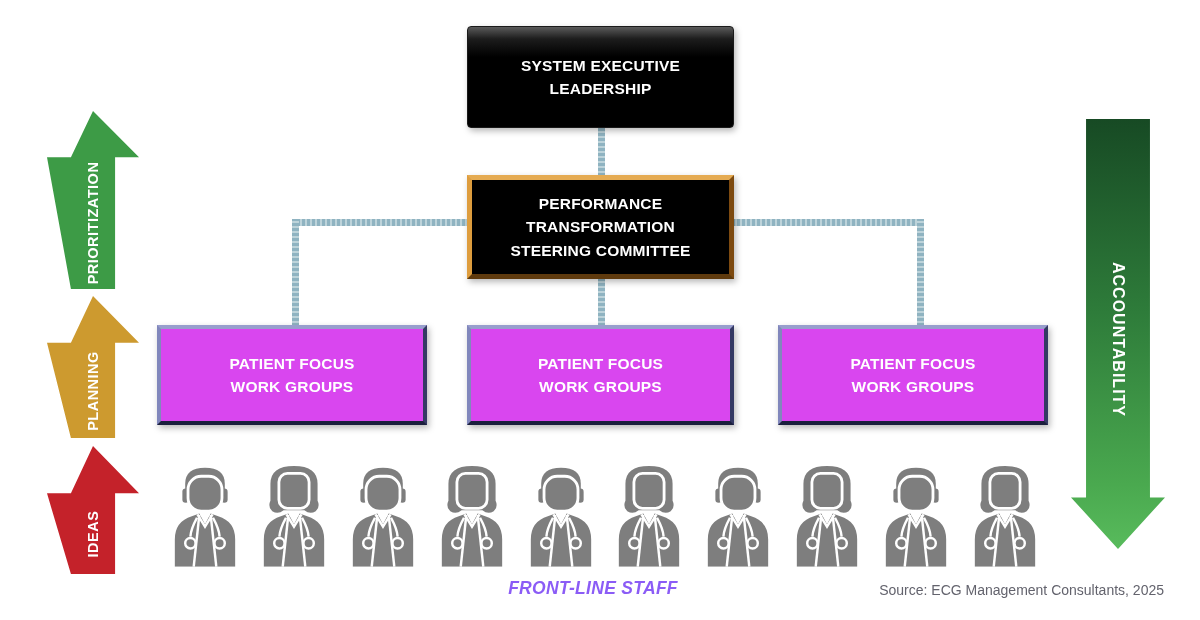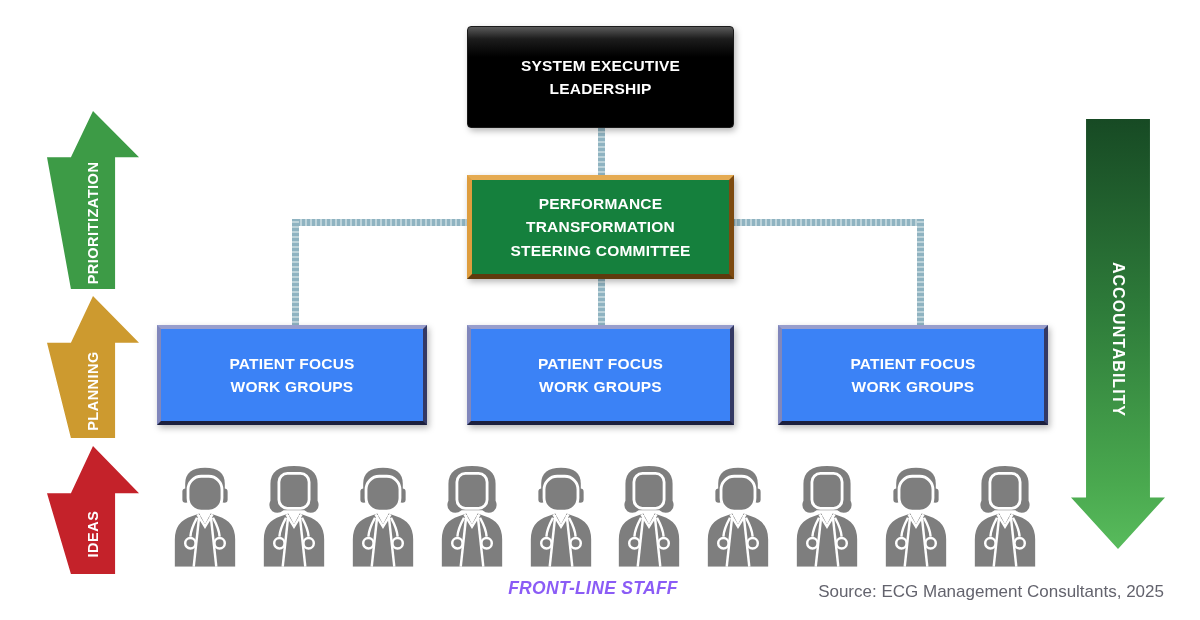--- a/index.html
+++ b/index.html
@@ -19,25 +19,25 @@
     letter-spacing:.2px;filter:drop-shadow(2.5px 3.5px 3px rgba(0,0,0,.28));
     box-sizing:border-box;
   }
   .node-label{white-space:pre-line;}
   .exec{
     left:467px;top:26px;width:267px;height:102px;border-radius:4px;
     background:linear-gradient(180deg,#5a5a5a 0%,#1c1c1c 12%,#000 30%);
     border:1px solid #1a1a1a;
   }
   .steer{
-    left:467px;top:175px;width:267px;height:104px;background:#15803d;
+    left:467px;top:175px;width:267px;height:104px;background:#000000;
     border:5px solid;border-color:#e5ab52 #7d4a10 #5f3a0d #de9d3e;
   }
   .wg{
-    top:325px;height:100px;background:#3b82f6;
+    top:325px;height:100px;background:#d946ef;
     border:4px solid;border-color:#989ecd #343963 #1b1f3d #8187bc;
   }
   .wg1{left:157px;width:270px;}
   .wg2{left:467px;width:267px;}
   .wg3{left:778px;width:270px;}
   
   .up-arrow{
     position:absolute;z-index:2;display:flex;align-items:center;justify-content:center;
     filter:drop-shadow(3px 3px 2.5px rgba(0,0,0,.3));box-sizing:border-box;
   }
@@ -73,21 +73,21 @@
   .staff-row{
     position:absolute;left:172px;top:458px;width:866px;height:110px;z-index:2;
     display:flex;justify-content:space-between;align-items:flex-end;
   }
   .staff-icon{width:66px;height:108px;display:block;}
   .frontline{
     position:absolute;left:393px;top:578px;width:400px;z-index:2;text-align:center;
     color:#8b5cf6;font-weight:700;font-size:17.5px;letter-spacing:.3px;font-style:italic;
   }
   .source{
-    position:absolute;right:36px;top:582px;z-index:2;color:#63636d;font-size:17px;
+    position:absolute;right:36px;top:582px;z-index:2;color:#63636d;font-size:14px;
   }
   .svg-defs{position:absolute;width:0;height:0;overflow:hidden;}
 </style>
 </head>
 <body>
 
 <div class="canvas">
 
   <svg class="svg-defs" aria-hidden="true">
     <defs>

